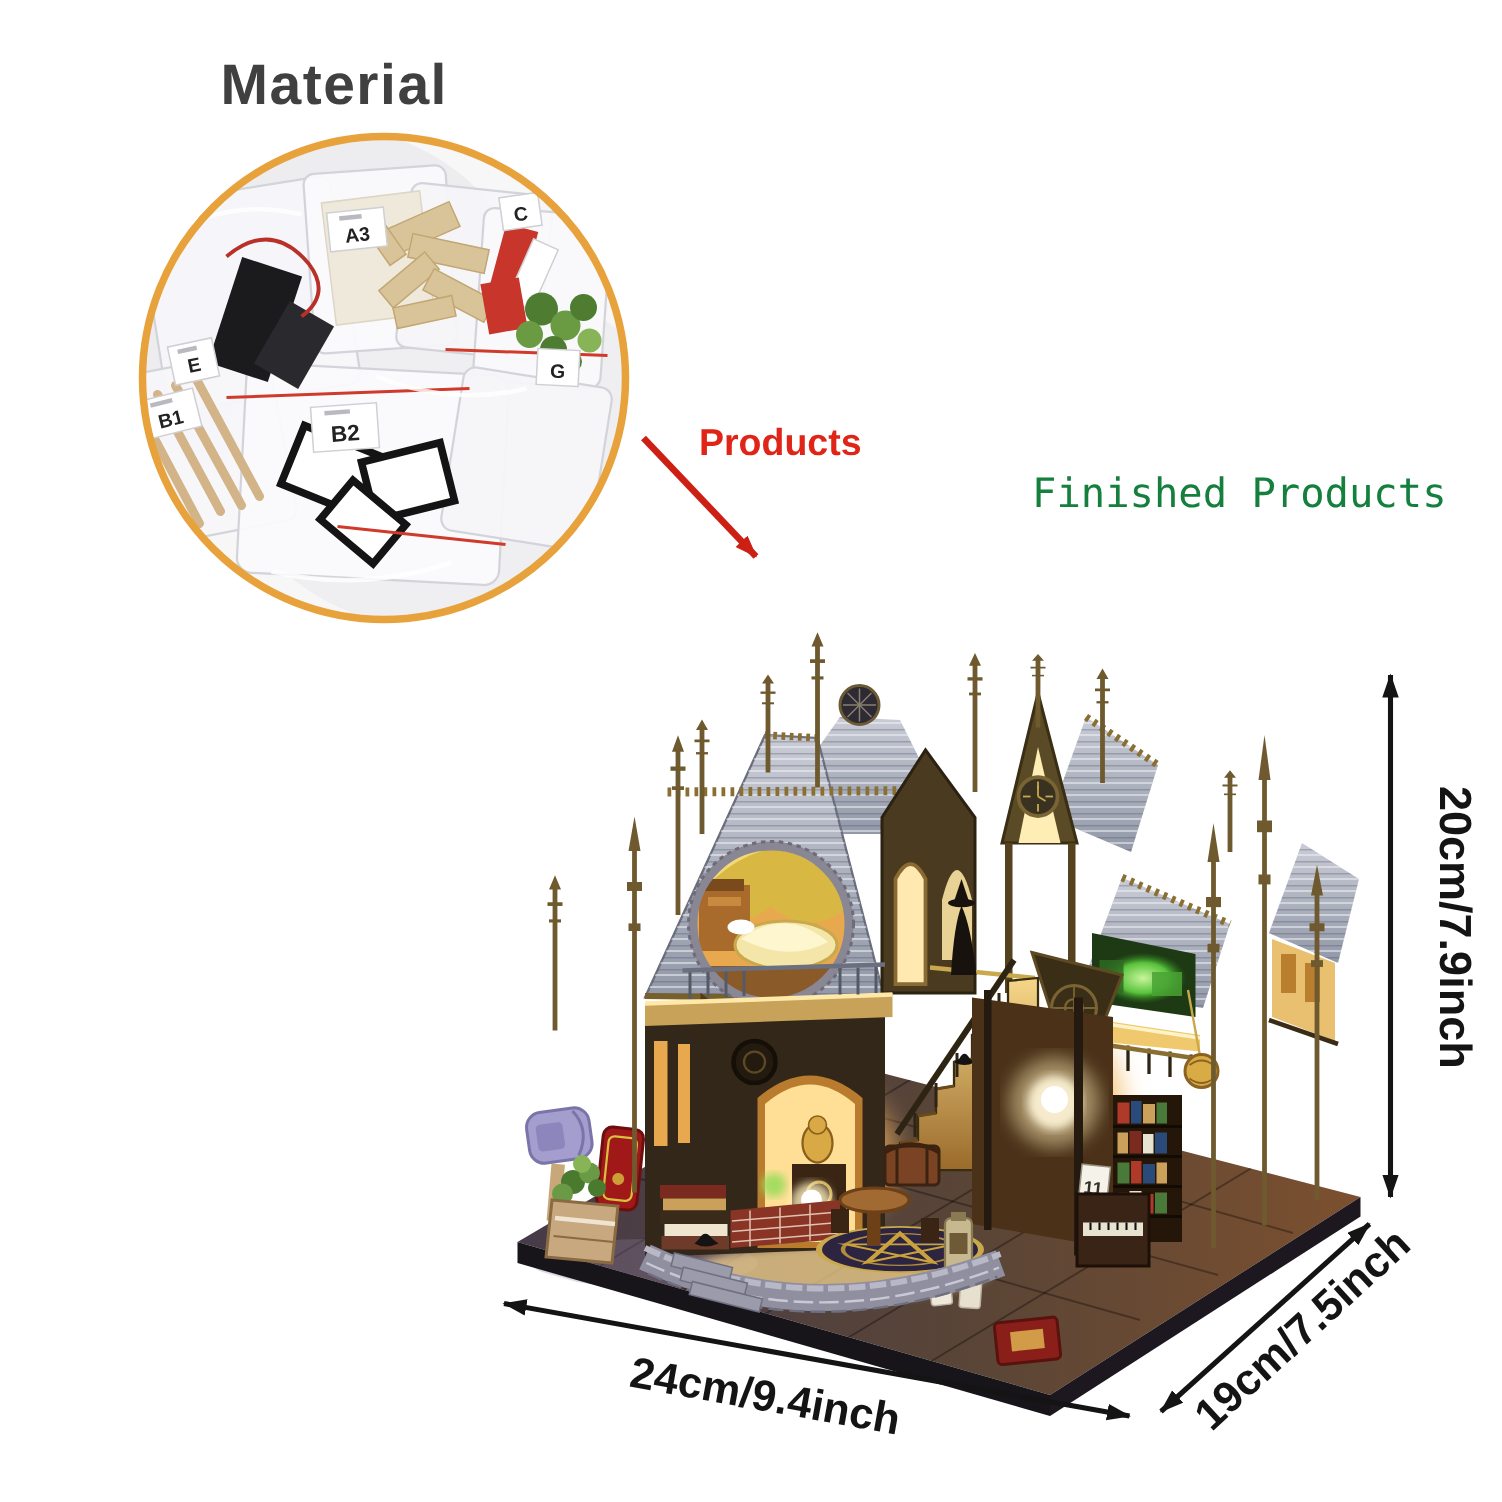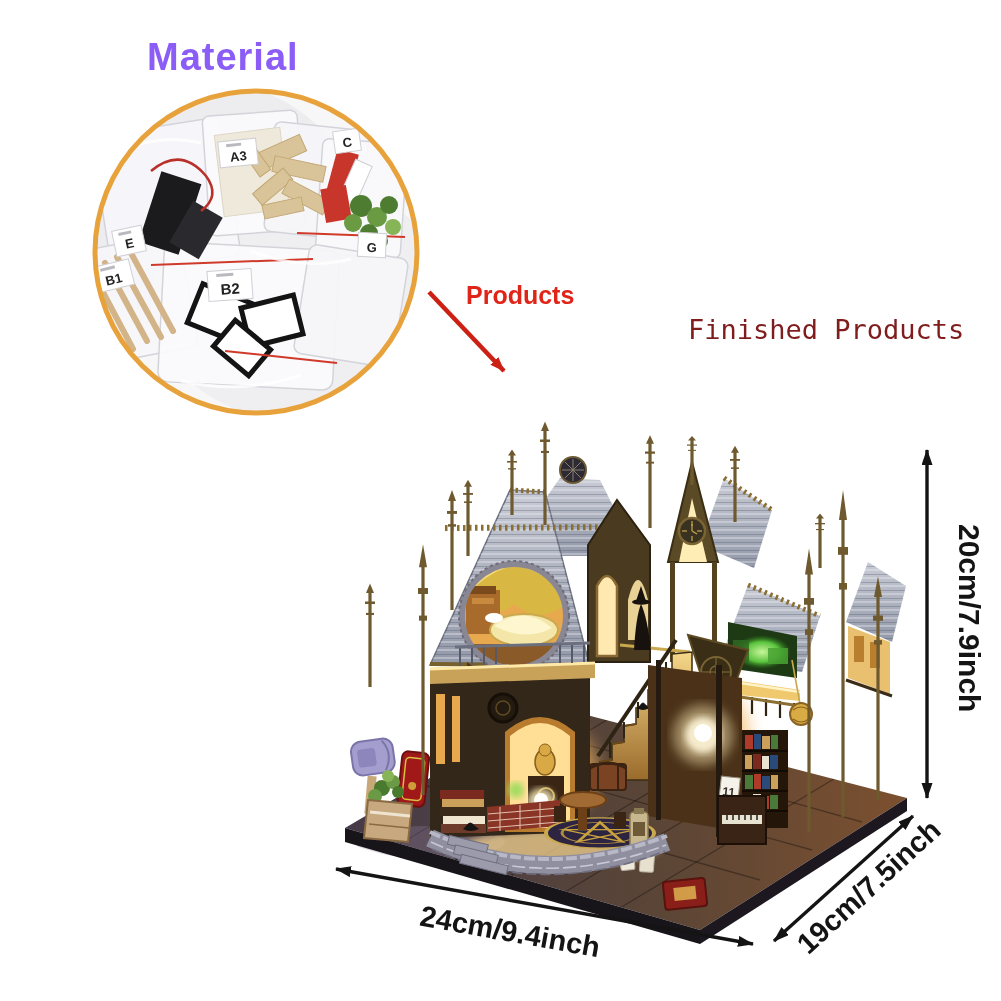--- a/index.html
+++ b/index.html
@@ -1,21 +1,21 @@
 <!DOCTYPE html>
 <html><head>
 <meta charset="utf-8">
 <style>
   html,body{margin:0;padding:0;background:#ffffff}
   .stage{position:relative;width:1001px;height:1001px;background:#fff;overflow:hidden;
          font-family:"Liberation Sans",sans-serif;color:#161616}
   .abs{position:absolute}
-  .material-title{left:147px;top:36px;font-size:38px;font-weight:600;letter-spacing:1px;color:#8b5cf6;white-space:nowrap}
+  .material-title{left:147px;top:36px;font-size:38px;font-weight:600;letter-spacing:1px;color:#404040;white-space:nowrap}
   .handmade-label{left:466px;top:281px;font-size:25px;font-weight:700;color:#E02417;white-space:nowrap}
-  .finished-label{left:688px;top:314px;font-size:27px;font-weight:500;color:#7f1d1d;
+  .finished-label{left:688px;top:314px;font-size:27px;font-weight:500;color:#15803d;
                   font-family:"DejaVu Sans Mono","Liberation Mono",monospace;letter-spacing:0px;white-space:nowrap}
   .dim{font-weight:bold;font-size:29px;color:#141414;white-space:nowrap}
   .dim-width{left:510px;top:932px;transform:translate(-50%,-50%) rotate(10.2deg)}
   .dim-depth{left:869px;top:887px;transform:translate(-50%,-50%) rotate(-42.5deg)}
   .dim-height{left:986px;top:524px;font-size:30px;transform:rotate(90deg);transform-origin:left top}
   svg{display:block}
 </style>
 </head>
 <body>
 

